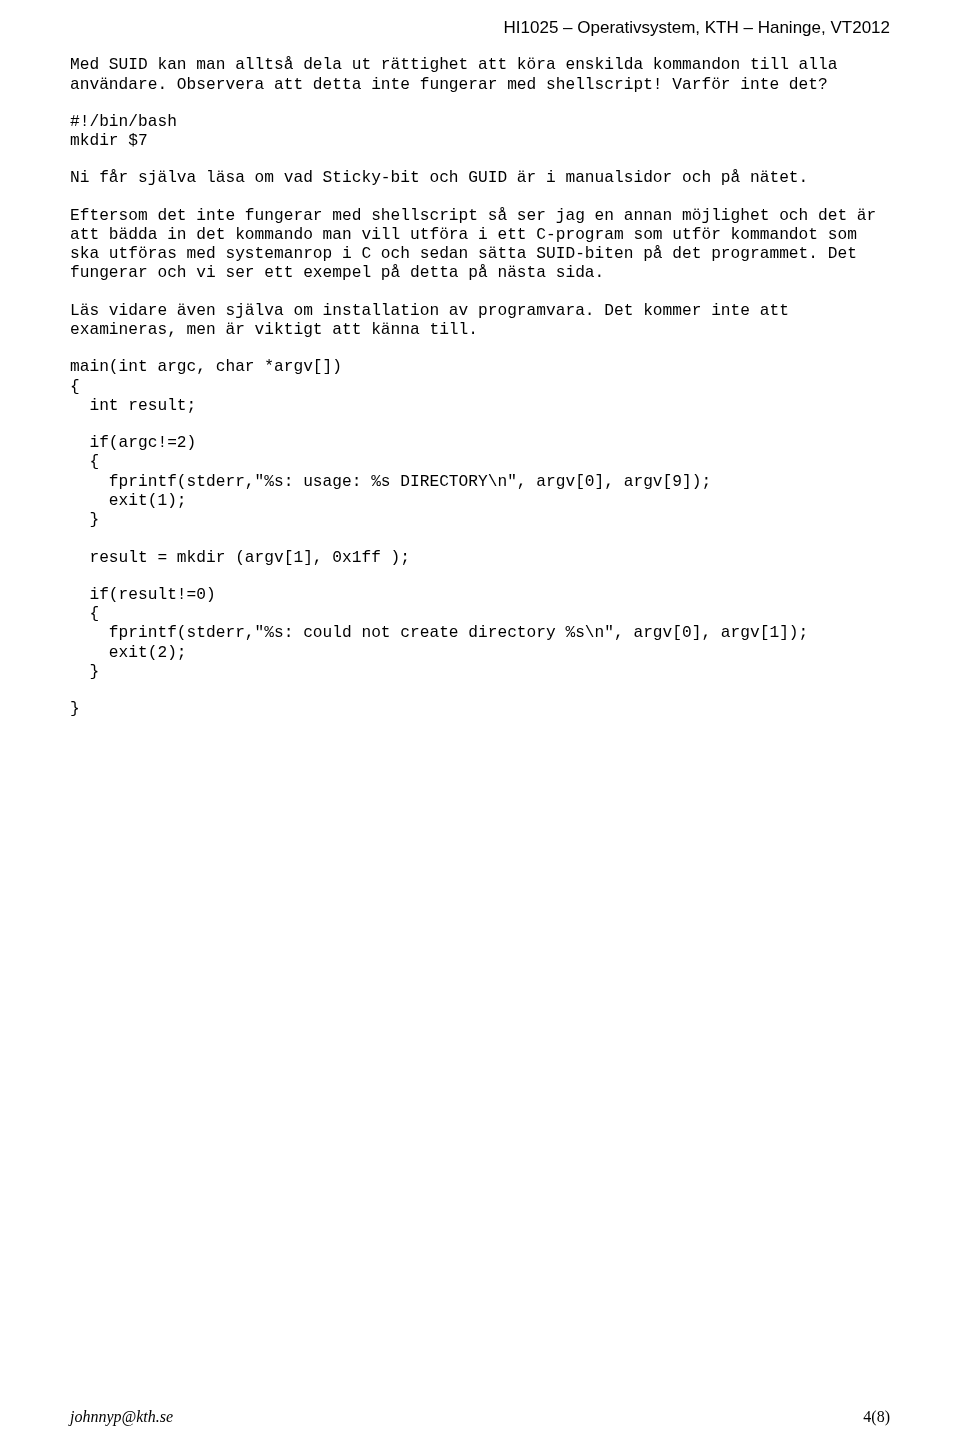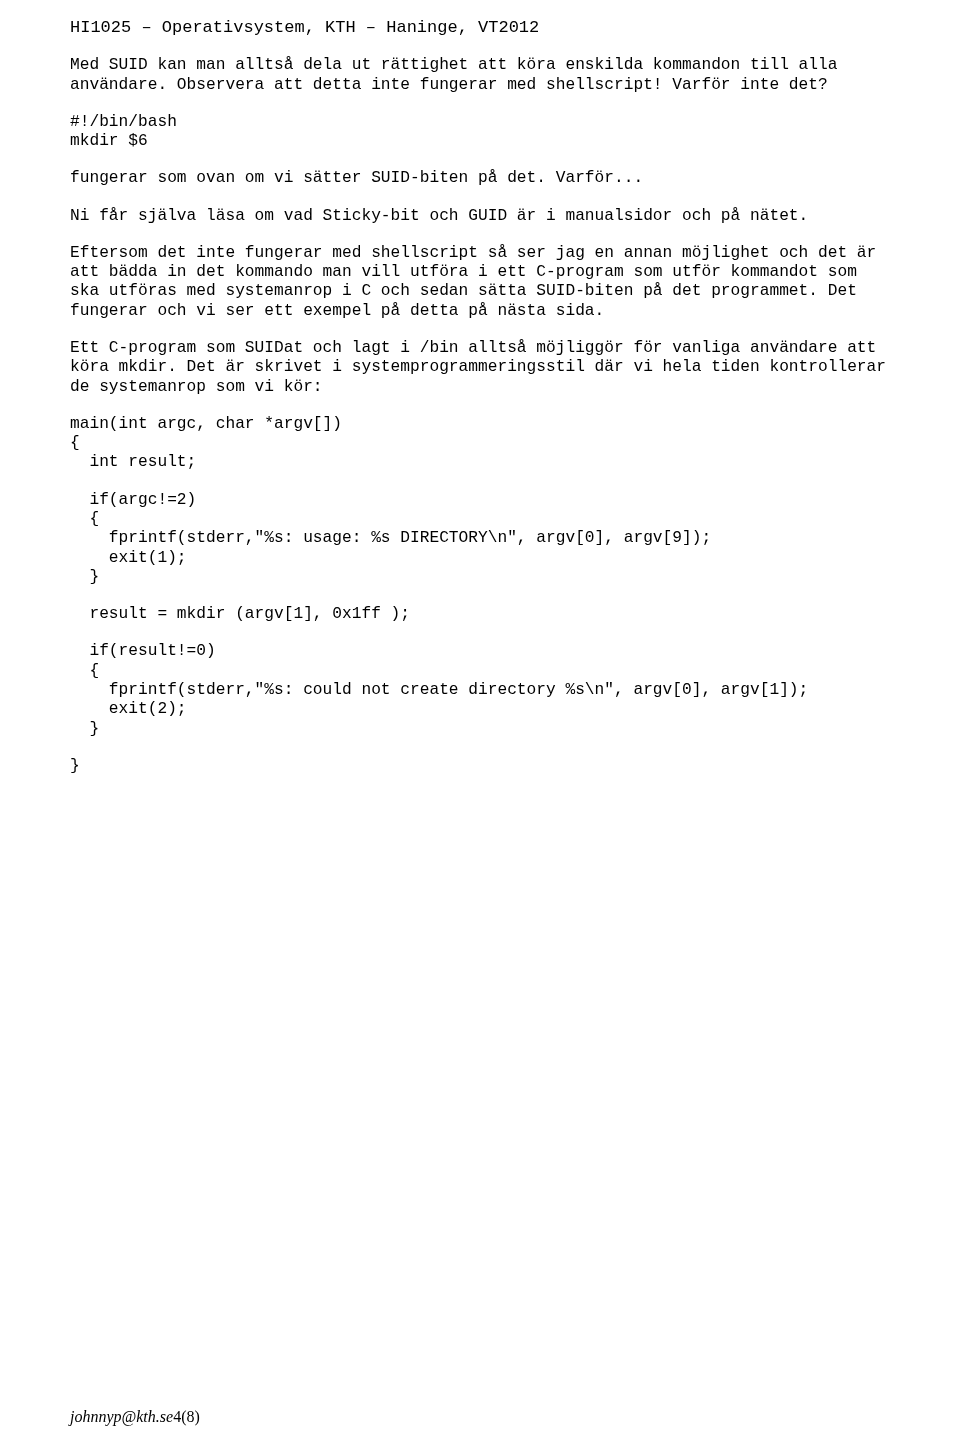--- a/index.html
+++ b/index.html
@@ -13,62 +13,62 @@
     min-height: 1450px;
     box-sizing: border-box;
     padding: 18px 70px 0 70px;
     position: relative;
     font-family: "Courier New", Courier, monospace;
     font-size: 16.2px;
     line-height: 1.19;
     color: #000;
   }
   .header {
-    font-family: Liberation Mono, monospace;
-    text-align: left;
+    font-family: Liberation Sans, sans-serif;
+    text-align: right;
     font-size: 17px;
     margin-bottom: 18px;
   }
   .para {
     white-space: pre-wrap;
     margin: 4px 0 18px 0;
   }
   .footer {
     position: absolute;
     bottom: 24px;
     left: 70px;
     right: 70px;
     font-family: "Times New Roman", Times, serif;
     font-size: 16px;
     font-style: italic;
     display: flex;
+    justify-content: space-between;
   }
   .footer .pageno { font-style: normal; }
 </style>
 </head>
 <body>
 
 <div class="page">
 
   <div class="header">HI1025 – Operativsystem, KTH – Haninge, VT2012</div>
 
   <div class="para">Med SUID kan man alltså dela ut rättighet att köra enskilda kommandon till alla användare. Observera att detta inte fungerar med shellscript! Varför inte det?</div>
 
 
   <div class="para">#!/bin/bash
-mkdir $6</div>
+mkdir $7</div>
 
-  <div class="para">fungerar som ovan om vi sätter SUID-biten på det. Varför...</div>
 
   <div class="para">Ni får själva läsa om vad Sticky-bit och GUID är i manualsidor och på nätet.</div>
 
   <div class="para">Eftersom det inte fungerar med shellscript så ser jag en annan möjlighet och det är att bädda in det kommando man vill utföra i ett C-program som utför kommandot som ska utföras med systemanrop i C och sedan sätta SUID-biten på det programmet. Det fungerar och vi ser ett exempel på detta på nästa sida.</div>
 
+  <div class="para">Läs vidare även själva om installation av programvara. Det kommer inte att examineras, men är viktigt att känna till.</div>
 
-  <div class="para">Ett C-program som SUIDat och lagt i /bin alltså möjliggör för vanliga användare att köra mkdir. Det är skrivet i systemprogrammeringsstil där vi hela tiden kontrollerar de systemanrop som vi kör:</div>
 
 
   <div class="para">main(int argc, char *argv[])
 {
   int result;</div>
 
   <div class="para">  if(argc!=2)
   {
     fprintf(stderr,"%s: usage: %s DIRECTORY\n", argv[0], argv[9]);
     exit(1);

